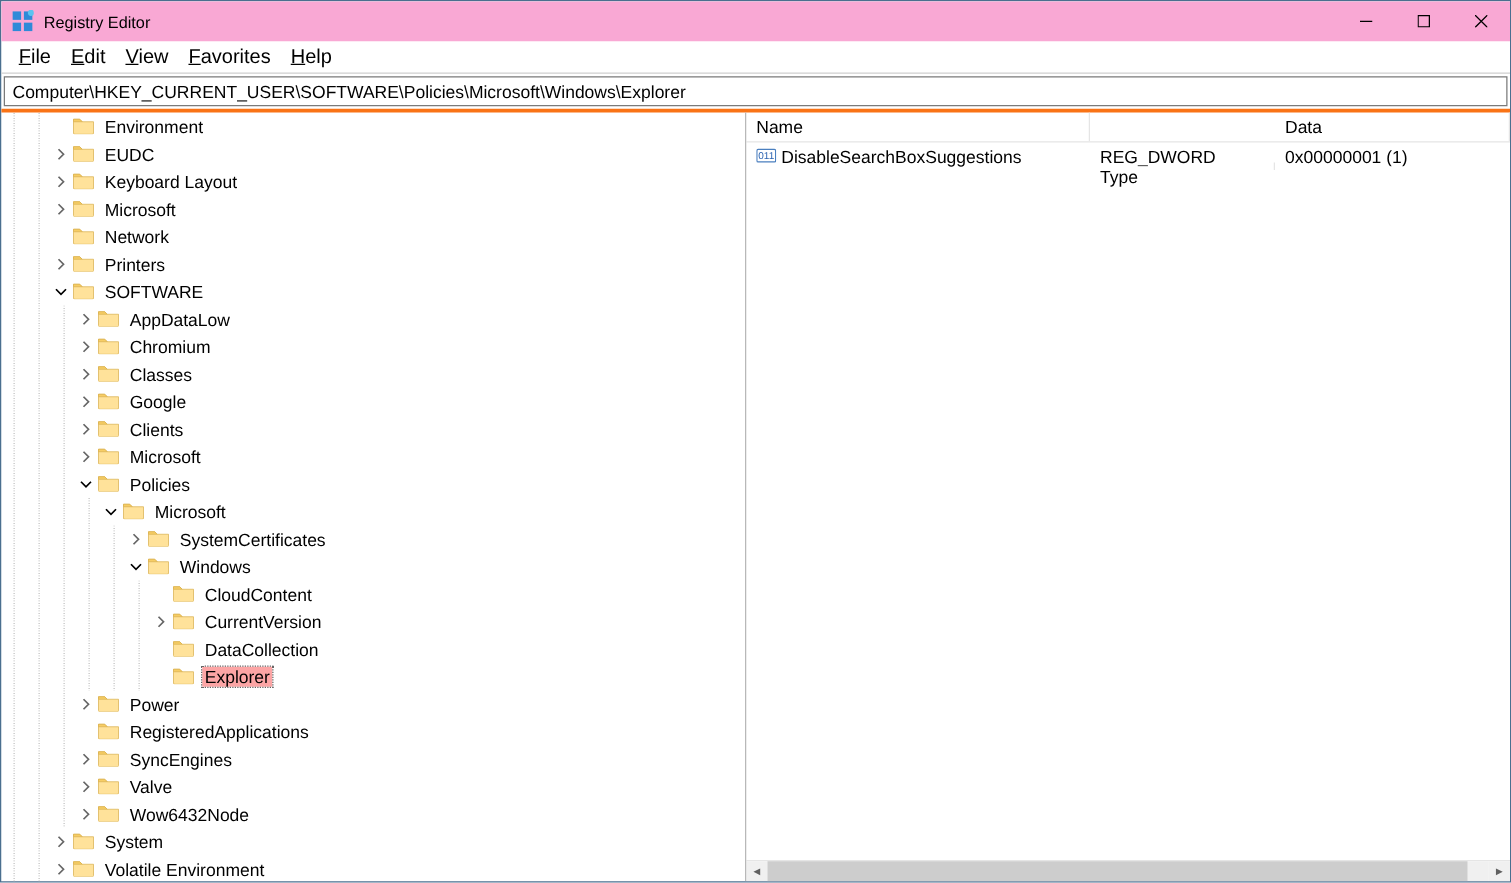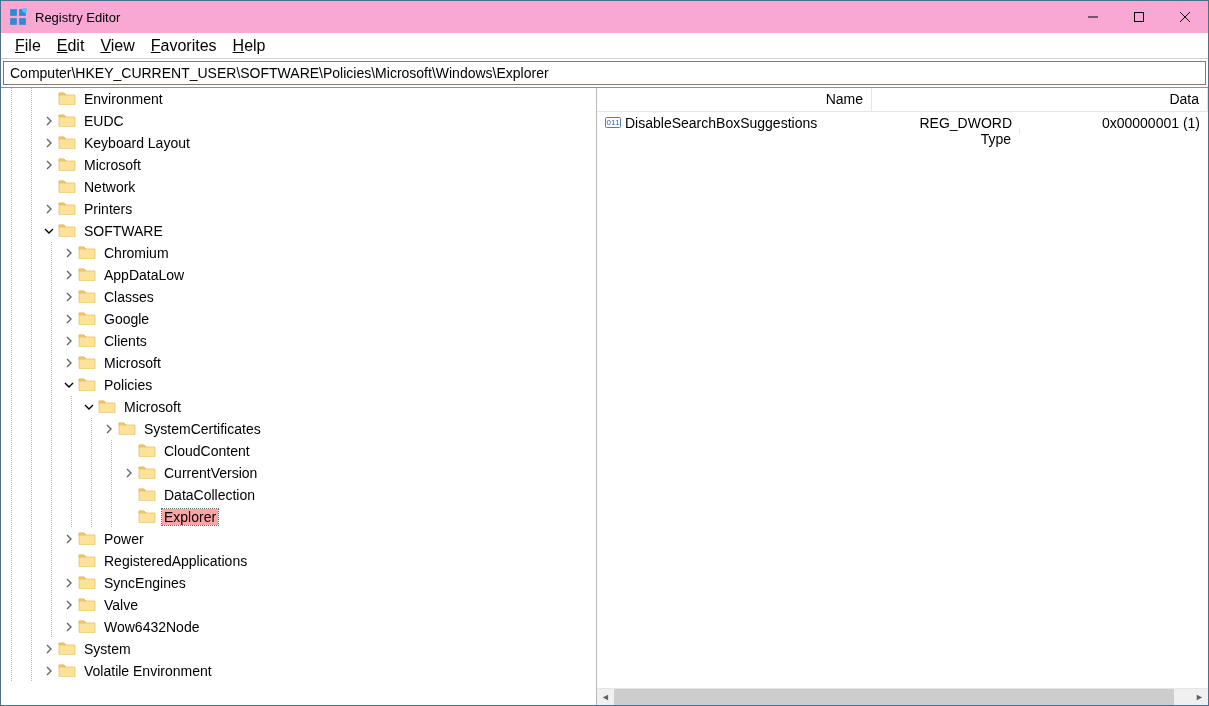--- a/index.html
+++ b/index.html
@@ -10,21 +10,21 @@
   .titlebar .title-text { font-size: 13px; }
   .titlebar .spacer { flex: 1; }
   .win-btn { width: 46px; height: 32px; display: flex; align-items: center; justify-content: center; font-size: 12px; }
   
   .menubar { height: 26px; display: flex; align-items: center; padding-left: 6px; border-bottom: 1px solid #d0d0d0; }
   .menubar .menu-item { padding: 3px 8px; font-size: 16px; }
   .underline-first::first-letter { text-decoration: underline; }
   
   .addressbar { height: 24px; border: 1px solid #7a7a7a; margin: 2px 2px 2px 2px; padding: 2px 6px; font-size: 14px; display: flex; align-items: center; white-space: nowrap; overflow: hidden; }
   
-  .main { display: flex; height: calc(100% - 32px - 26px - 28px); border-top: 1px solid #f97316; text-align: right; }
+  .main { display: flex; height: calc(100% - 32px - 26px - 28px); border-top: 3px solid #f97316; }
   .tree-pane { width: 596px; border-right: 1px solid #b8b8b8; position: relative; overflow: hidden; }
   .tree-content { position: absolute; inset: 0; overflow-y: scroll; overflow-x: hidden; }
   .list-pane { flex: 1; display: flex; flex-direction: column; overflow: hidden; }
   
   .tree-row { display: flex; align-items: center; height: 22px; cursor: default; white-space: nowrap; }
   .tree-expander { width: 16px; height: 16px; display: inline-flex; align-items: center; justify-content: center; font-size: 10px; color: #5a5a5a; margin-right: 1px; flex-shrink: 0; }
   .tree-expander.open { color: #000; }
   .tree-folder-icon { width: 18px; height: 15px; margin-right: 6px; flex-shrink: 0; }
   .tree-label { padding: 0 2px; }
   .tree-label.selected { background: #fca5a5; outline: 1px dotted #666; }
@@ -192,50 +192,50 @@
           <span class="tree-vline-pad"></span>
           <span class="tree-expander ">
             <svg width="10" height="10" viewBox="0 0 10 10">
               <path d="M3 1 L7 5 L3 9" fill="none" stroke="#666" stroke-width="1.4"></path>
             </svg>
           </span>
           <span><svg class="tree-folder-icon" viewBox="0 0 18 15">
               <path d="M1 3 h5 l2 2 h9 v9 a1 1 0 0 1 -1 1 h-14 a1 1 0 0 1 -1 -1 z" fill="#ffe29a" stroke="#d9b252" stroke-width="0.6"></path>
               <path d="M1 3 h5 l2 2 h-7 z" fill="#f7cd64" stroke="#d9b252" stroke-width="0.6"></path>
             </svg></span>
+          <span class="tree-label">AppDataLow</span>
+        </div>
+        <div class="tree-row">
+          <span class="tree-vline-pad"></span>
+          <span class="tree-vline-pad"></span>
+          <span class="tree-vline-pad"></span>
+          <span class="tree-expander ">
+            <svg width="10" height="10" viewBox="0 0 10 10">
+              <path d="M3 1 L7 5 L3 9" fill="none" stroke="#666" stroke-width="1.4"></path>
+            </svg>
+          </span>
+          <span><svg class="tree-folder-icon" viewBox="0 0 18 15">
+              <path d="M1 3 h5 l2 2 h9 v9 a1 1 0 0 1 -1 1 h-14 a1 1 0 0 1 -1 -1 z" fill="#ffe29a" stroke="#d9b252" stroke-width="0.6"></path>
+              <path d="M1 3 h5 l2 2 h-7 z" fill="#f7cd64" stroke="#d9b252" stroke-width="0.6"></path>
+            </svg></span>
           <span class="tree-label">Chromium</span>
         </div>
         <div class="tree-row">
           <span class="tree-vline-pad"></span>
           <span class="tree-vline-pad"></span>
           <span class="tree-vline-pad"></span>
           <span class="tree-expander ">
             <svg width="10" height="10" viewBox="0 0 10 10">
               <path d="M3 1 L7 5 L3 9" fill="none" stroke="#666" stroke-width="1.4"></path>
             </svg>
           </span>
           <span><svg class="tree-folder-icon" viewBox="0 0 18 15">
               <path d="M1 3 h5 l2 2 h9 v9 a1 1 0 0 1 -1 1 h-14 a1 1 0 0 1 -1 -1 z" fill="#ffe29a" stroke="#d9b252" stroke-width="0.6"></path>
               <path d="M1 3 h5 l2 2 h-7 z" fill="#f7cd64" stroke="#d9b252" stroke-width="0.6"></path>
             </svg></span>
-          <span class="tree-label">AppDataLow</span>
-        </div>
-        <div class="tree-row">
-          <span class="tree-vline-pad"></span>
-          <span class="tree-vline-pad"></span>
-          <span class="tree-vline-pad"></span>
-          <span class="tree-expander ">
-            <svg width="10" height="10" viewBox="0 0 10 10">
-              <path d="M3 1 L7 5 L3 9" fill="none" stroke="#666" stroke-width="1.4"></path>
-            </svg>
-          </span>
-          <span><svg class="tree-folder-icon" viewBox="0 0 18 15">
-              <path d="M1 3 h5 l2 2 h9 v9 a1 1 0 0 1 -1 1 h-14 a1 1 0 0 1 -1 -1 z" fill="#ffe29a" stroke="#d9b252" stroke-width="0.6"></path>
-              <path d="M1 3 h5 l2 2 h-7 z" fill="#f7cd64" stroke="#d9b252" stroke-width="0.6"></path>
-            </svg></span>
           <span class="tree-label">Classes</span>
         </div>
         <div class="tree-row">
           <span class="tree-vline-pad"></span>
           <span class="tree-vline-pad"></span>
           <span class="tree-vline-pad"></span>
           <span class="tree-expander ">
             <svg width="10" height="10" viewBox="0 0 10 10">
               <path d="M3 1 L7 5 L3 9" fill="none" stroke="#666" stroke-width="1.4"></path>
             </svg>
@@ -316,20 +316,37 @@
           <span class="tree-expander ">
             <svg width="10" height="10" viewBox="0 0 10 10">
               <path d="M3 1 L7 5 L3 9" fill="none" stroke="#666" stroke-width="1.4"></path>
             </svg>
           </span>
           <span><svg class="tree-folder-icon" viewBox="0 0 18 15">
               <path d="M1 3 h5 l2 2 h9 v9 a1 1 0 0 1 -1 1 h-14 a1 1 0 0 1 -1 -1 z" fill="#ffe29a" stroke="#d9b252" stroke-width="0.6"></path>
               <path d="M1 3 h5 l2 2 h-7 z" fill="#f7cd64" stroke="#d9b252" stroke-width="0.6"></path>
             </svg></span>
           <span class="tree-label">SystemCertificates</span>
+        </div>
+        <div class="tree-row">
+          <span class="tree-vline-pad"></span>
+          <span class="tree-vline-pad"></span>
+          <span class="tree-vline-pad"></span>
+          <span class="tree-vline-pad"></span>
+          <span class="tree-vline-pad"></span>
+          <span class="tree-expander open">
+            <svg width="10" height="10" viewBox="0 0 10 10">
+              <path d="M1 3 L5 7 L9 3" fill="none" stroke="#000" stroke-width="1.4"></path>
+            </svg>
+          </span>
+          <span><svg class="tree-folder-icon" viewBox="0 0 18 15">
+              <path d="M1 3 h5 l2 2 h9 v9 a1 1 0 0 1 -1 1 h-14 a1 1 0 0 1 -1 -1 z" fill="#ffe29a" stroke="#d9b252" stroke-width="0.6"></path>
+              <path d="M1 3 h5 l2 2 h-7 z" fill="#f7cd64" stroke="#d9b252" stroke-width="0.6"></path>
+            </svg></span>
+          <span class="tree-label">Windows</span>
         </div>
         <div class="tree-row">
           <span class="tree-vline-pad"></span>
           <span class="tree-vline-pad"></span>
           <span class="tree-vline-pad"></span>
           <span class="tree-vline-pad"></span>
           <span class="tree-vline-pad"></span>
           <span class="tree-vline-pad"></span>
           <span class="tree-expander "></span>
           <span><svg class="tree-folder-icon" viewBox="0 0 18 15">

